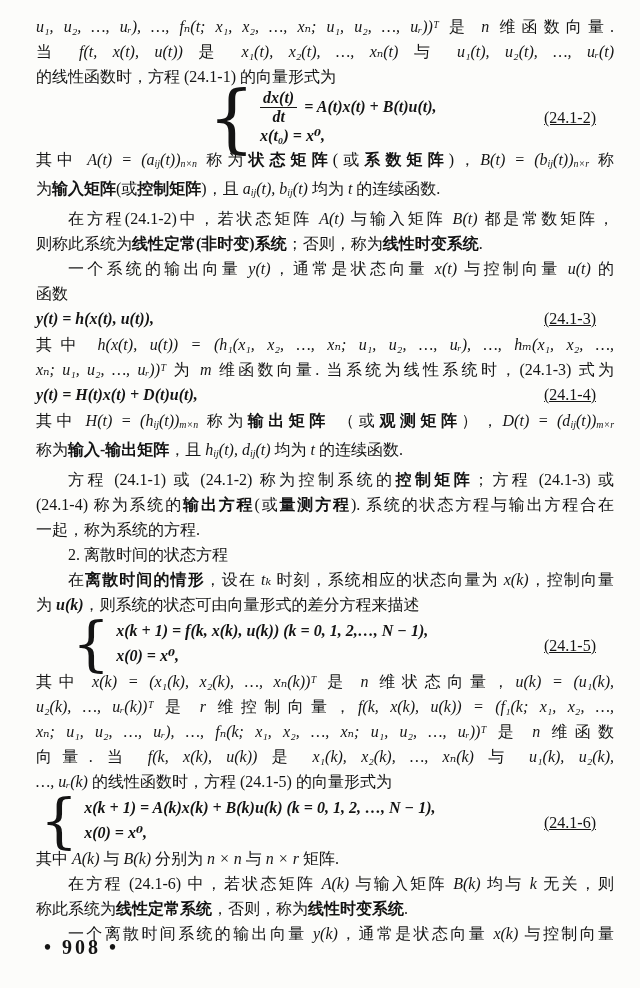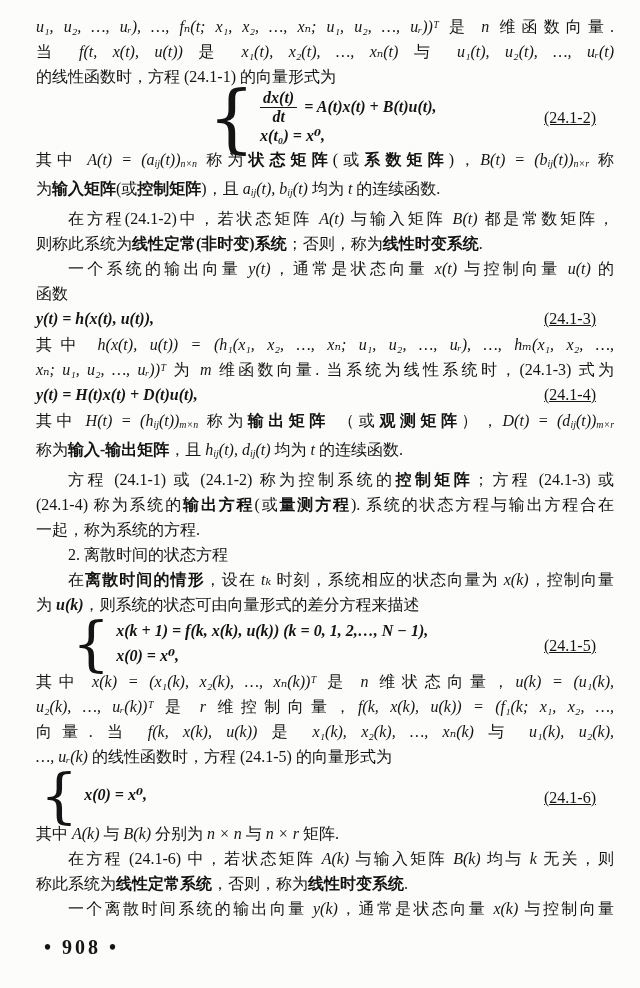--- a/index.html
+++ b/index.html
@@ -117,26 +117,28 @@
       <span class="brace bsys">{</span>
       <div class="lines">
         <div class="math eqline">x(k + 1) = f(k, x(k), u(k)) (k = 0, 1, 2,…, N − 1),</div>
         <div class="math eqline">x(0) = x⁰,</div>
       </div>
       <span class="eq-label low">(24.1-5)</span>
     </div>
 
     <p class="ln jf"><span>其中 </span><span class="i">x(k) = (x₁(k), x₂(k), …, xₙ(k))ᵀ</span><span> 是 </span><span class="i">n</span><span> 维状态向量，</span><span class="i">u(k) = (u₁(k),</span></p>
     <p class="ln jf"><span class="i">u₂(k), …, uᵣ(k))ᵀ</span><span> 是 </span><span class="i">r</span><span> 维控制向量，</span><span class="i">f(k, x(k), u(k)) = (f₁(k; x₁, x₂, …,</span></p>
+    <p class="ln jf"><span class="i">xₙ; u₁, u₂, …, uᵣ), …, fₙ(k; x₁, x₂, …, xₙ; u₁, u₂, …, uᵣ))ᵀ</span><span> 是 </span><span class="i">n</span><span> 维函数</span></p>
     <p class="ln jf"><span>向量. 当 </span><span class="i">f(k, x(k), u(k))</span><span> 是 </span><span class="i">x₁(k), x₂(k), …, xₙ(k)</span><span> 与 </span><span class="i">u₁(k), u₂(k),</span></p>
     <p class="ln"><span class="i">…, uᵣ(k)</span><span> 的线性函数时，方程 (24.1-5) 的向量形式为</span></p>
 
     <div class="eq sys eq6">
       <span class="brace bsys">{</span>
       <div class="lines">
+        <div class="math eqline">x(k + 1) = A(k)x(k) + B(k)u(k) (k = 0, 1, 2, …, N − 1),</div>
         <div class="math eqline">x(0) = x⁰,</div>
       </div>
       <span class="eq-label low">(24.1-6)</span>
     </div>
 
     <p class="ln"><span>其中 </span><span class="i">A(k)</span><span> 与 </span><span class="i">B(k)</span><span> 分别为 </span><span class="i">n × n</span><span> 与 </span><span class="i">n × r</span><span> 矩阵.</span></p>
     <p class="ln ind jf"><span>在方程 (24.1-6) 中，若状态矩阵 </span><span class="i">A(k)</span><span> 与输入矩阵 </span><span class="i">B(k)</span><span> 均与 </span><span class="i">k</span><span> 无关，则</span></p>
     <p class="ln"><span>称此系统为</span><span class="b">线性定常系统</span><span>，否则，称为</span><span class="b">线性时变系统</span><span>.</span></p>
     <p class="ln ind jf"><span>一个离散时间系统的输出向量 </span><span class="i">y(k)</span><span>，通常是状态向量 </span><span class="i">x(k)</span><span> 与控制向量</span></p>
 

